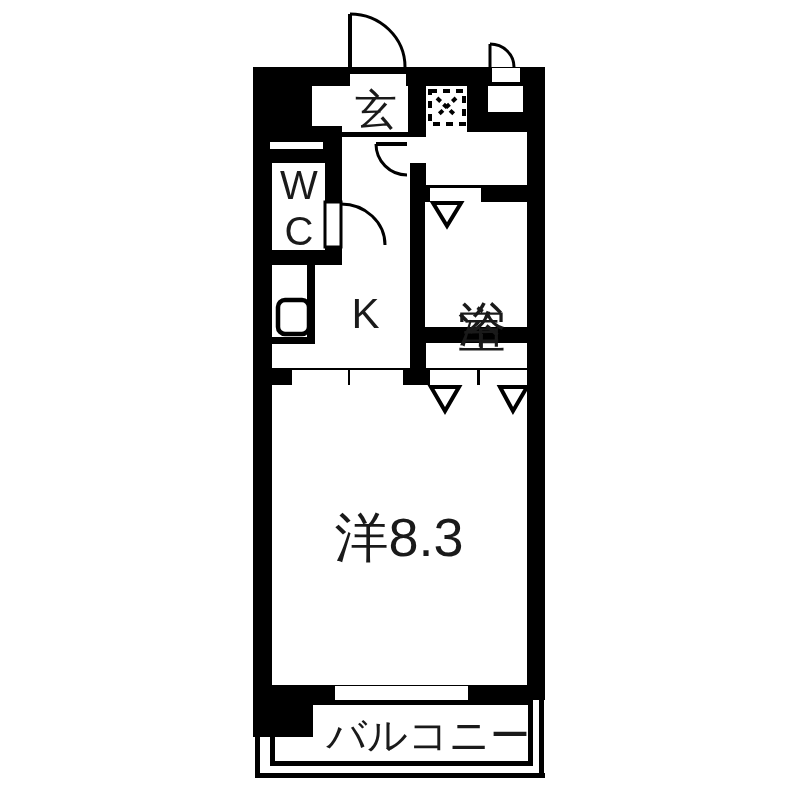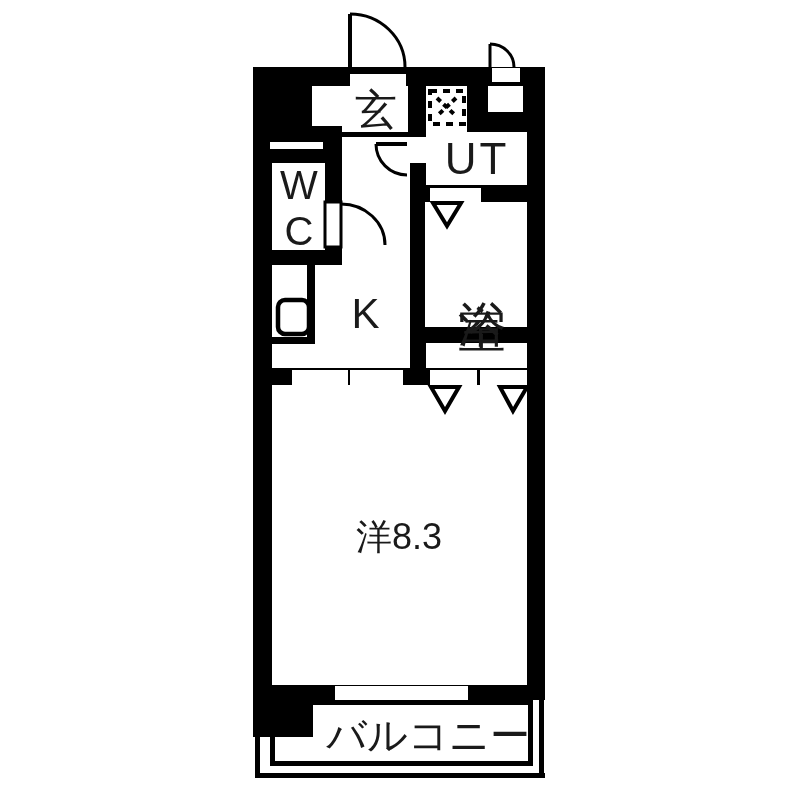--- a/index.html
+++ b/index.html
@@ -79,20 +79,19 @@
     <rect x="307" y="265" width="8" height="79" fill="#000"></rect>
     <rect x="272" y="337" width="43" height="7" fill="#000"></rect>
     <rect x="278" y="300" width="31" height="34" rx="7" fill="#fff" stroke="#000" stroke-width="4.5"></rect>
 
     <polygon points="433,203 461,203 447,226" fill="#fff" stroke="#000" stroke-width="4"></polygon>
     <polygon points="431,387 459,387 445,411" fill="#fff" stroke="#000" stroke-width="4"></polygon>
     <polygon points="500,387 527,387 513,411" fill="#fff" stroke="#000" stroke-width="4"></polygon>
   </svg>
 
   <div class="lbl" style="left:348px;top:89px;width:56px;height:42px;font-size:42px;">玄</div>
-  <div class="lbl" style="left:430px;top:137px;width:94px;height:44px;font-size:44px;letter-spacing:3px;">UT</div>
   <div class="lbl vlbl" style="left:276px;top:166px;width:46px;height:86px;font-size:40px;">WC</div>
   <div class="lbl vlbl" style="left:457px;top:212px;width:50px;height:106px;font-size:48px;">浴室</div>
   <div class="lbl" style="left:338px;top:292px;width:55px;height:44px;font-size:42px;">K</div>
-  <div class="lbl" style="left:289px;top:508px;width:220px;height:58px;font-size:36px;">洋8.3</div>
+  <div class="lbl" style="left:289px;top:508px;width:220px;height:58px;font-size:54px;">洋8.3</div>
   <div class="lbl" style="left:312px;top:712px;width:232px;height:46px;font-size:40px;">バルコニー</div>
 
 </div>
 
 </body></html>

